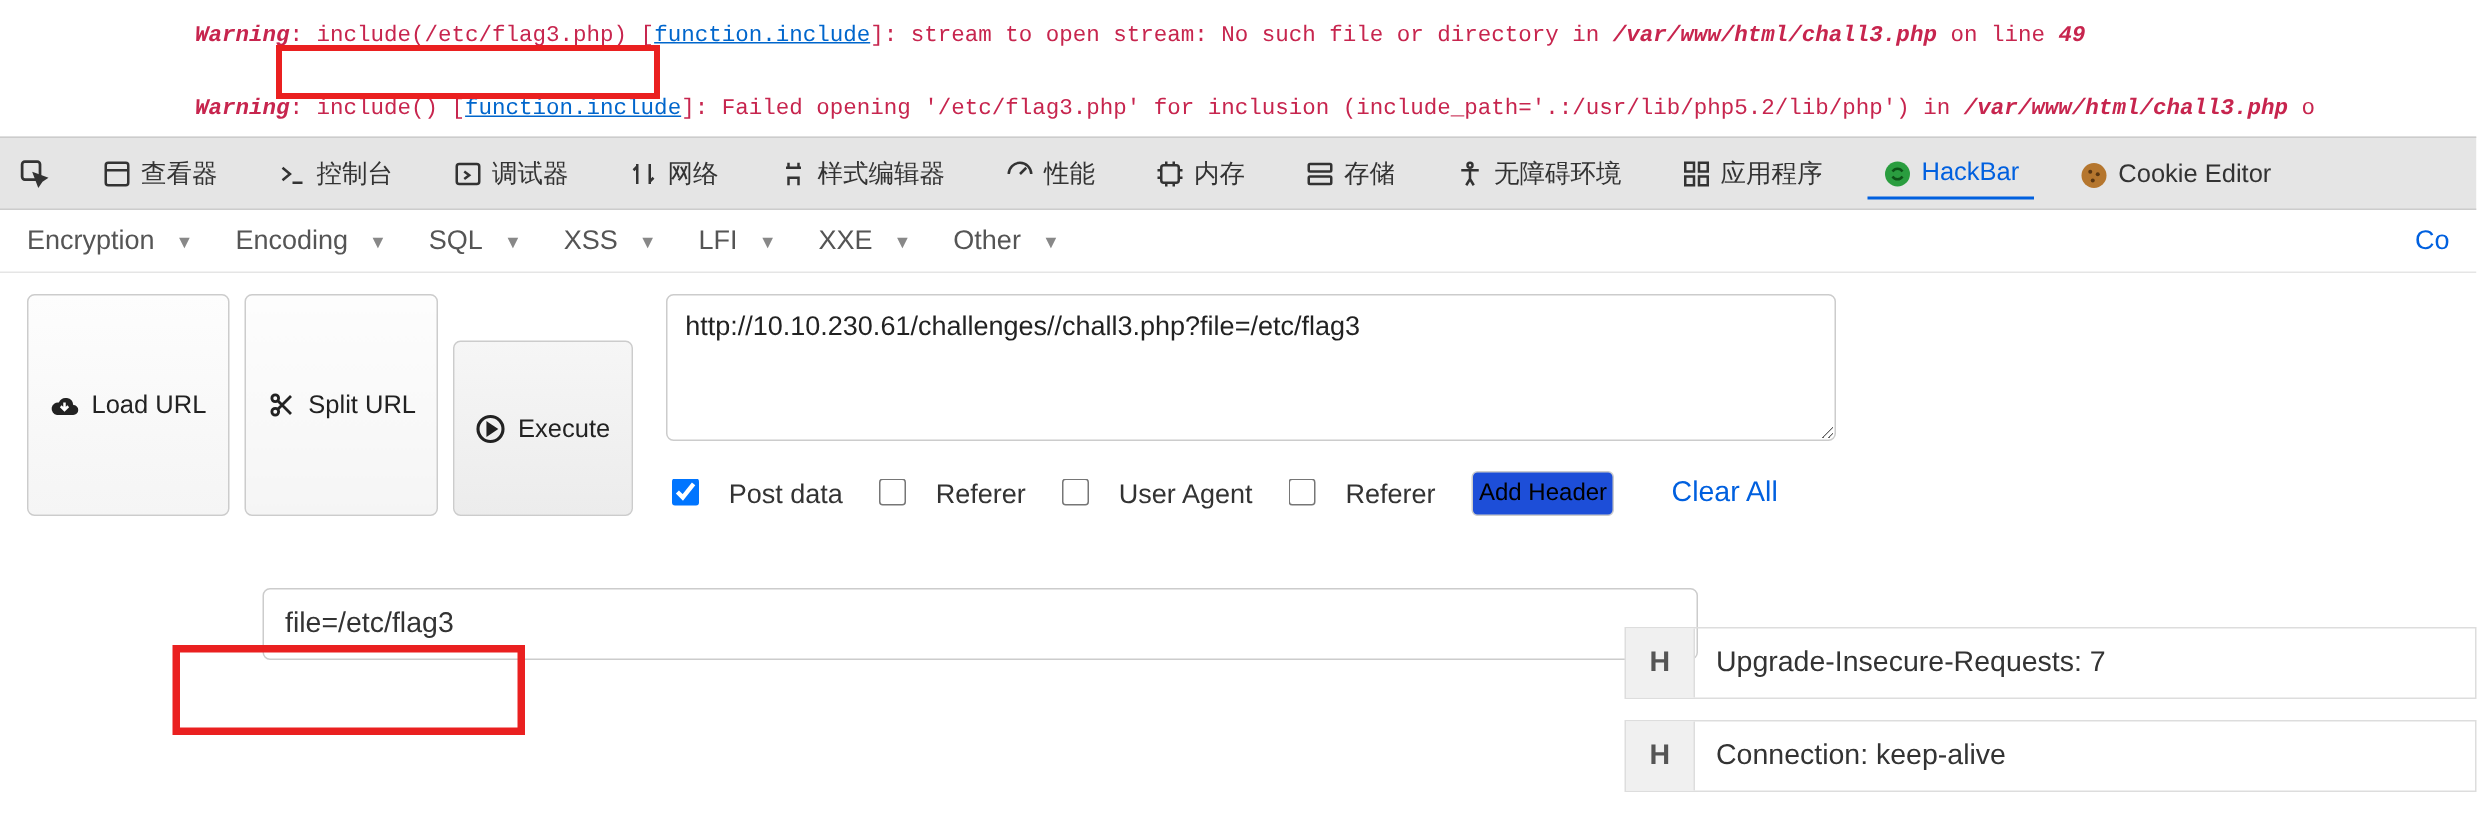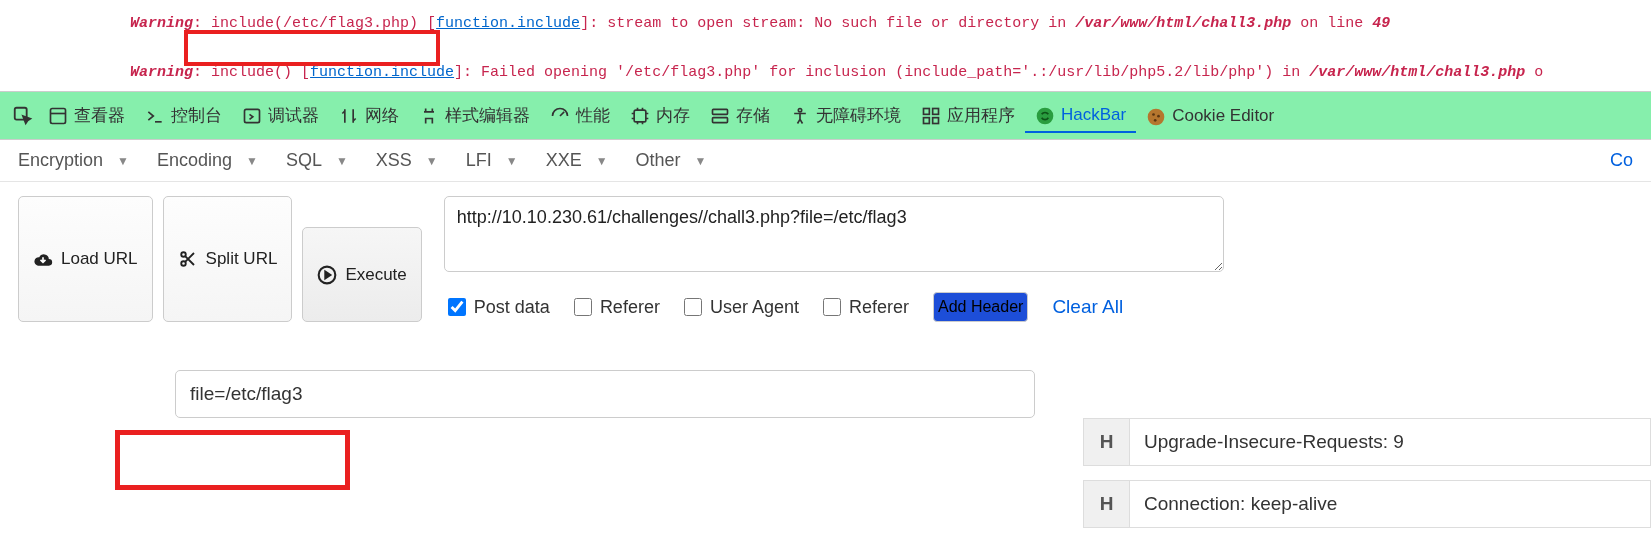--- a/index.html
+++ b/index.html
@@ -5,49 +5,49 @@
     * { margin: 0; padding: 0; box-sizing: border-box; }
     body { font-family: -apple-system, BlinkMacSystemFont, "Segoe UI", Arial, sans-serif; font-size: 15px; color: #333; background: #fff; }
     
     .php-errors { padding: 10px 130px 5px 130px; font-family: "Courier New", monospace; font-size: 15px; line-height: 1.8; color: #c7254e; white-space: nowrap; overflow: hidden; }
     .php-errors b { font-weight: bold; font-style: italic; }
     .php-errors a { color: #0066cc; text-decoration: underline; }
     .php-errors .line2 { margin-top: 22px; }
     
     .red-box-1 { position: absolute; border: 4px solid #ea2020; }
     
-    .devtools-bar { display: flex; align-items: center; border-top: 1px solid #ccc; border-bottom: 1px solid #ccc; padding: 6px 8px; gap: 0; background: #86efac; }
+    .devtools-bar { display: flex; align-items: center; border-top: 1px solid #ccc; border-bottom: 1px solid #ccc; padding: 6px 8px; gap: 20px; background: #e5e5e5; }
     .dt-tab { display: flex; align-items: center; gap: 6px; padding: 6px 10px; cursor: pointer; color: #333; font-size: 17px; white-space: nowrap; }
     .dt-tab.active { color: #0060df; border-bottom: 2px solid #0060df; }
     .dt-tab .ico { display: inline-flex; width: 20px; height: 20px; }
     .dt-tab.hackbar { color: #0060df; font-weight: 500; text-align: right; }
     .dt-pick-btn { padding: 4px; cursor: pointer; }
     
     .hb-menubar { display: flex; align-items: center; gap: 28px; padding: 10px 18px; border-bottom: 1px solid #e5e5e5; font-size: 18px; color: #555; }
     .hb-menu-item { display: flex; align-items: center; gap: 14px; cursor: pointer; }
     .hb-menu-caret { color: #888; font-size: 12px; }
     .hb-right { margin-left: auto; color: #0060df; }
     
     .hb-main { display: flex; padding: 14px 18px; gap: 22px; }
     .hb-left-col { display: flex; flex-direction: row; gap: 10px; }
     .hb-btn { display: flex; align-items: center; gap: 8px; padding: 8px 14px; border: 1px solid #ccc; border-radius: 5px; background: linear-gradient(#fdfdfd, #f5f5f5); font-size: 17px; cursor: pointer; white-space: nowrap; color: #222; }
     .hb-btn.exec { background: linear-gradient(#f6f6f6, #ececec); margin-top: 31px; }
     
     .hb-url-col { flex: 0 0 780px; display: flex; flex-direction: column; }
-    .hb-url-input { width: 100%; height: 76px; border: 1px solid #ccc; border-radius: 5px; padding: 10px 12px; font-size: 18px; resize: both; font-family: inherit; color: #222; }
+    .hb-url-input { width: 100%; height: 98px; border: 1px solid #ccc; border-radius: 5px; padding: 10px 12px; font-size: 18px; resize: both; font-family: inherit; color: #222; }
     
     .hb-options { display: flex; align-items: center; gap: 24px; margin-top: 20px; font-size: 18px; padding-left: 4px; }
-    .hb-check { display: flex; align-items: center; gap: 8px; cursor: pointer; }
+    .hb-check { display: flex; align-items: flex-start; gap: 20px; cursor: pointer; }
     .hb-check input { width: 18px; height: 18px; }
     .hb-add-header { padding: 5px 4px; border: 1px solid #ccc; border-radius: 4px; background: #1d4ed8; font-size: 16px; cursor: pointer; }
-    .hb-clear-all { color: #0060df; cursor: pointer; font-size: 19px; }
+    .hb-clear-all { color: #0060df; cursor: pointer; font-size: 19px; margin-left: 14px; }
     
     .hb-body-row { display: flex; margin-top: 34px; position: relative; }
     .hb-body-left { width: 175px; }
-    .hb-body-input { width: 860px; padding: 12px 14px; border: 1px solid #ccc; border-radius: 5px; font-size: 19px; color: #333; }
+    .hb-body-input { width: 957px; padding: 12px 14px; border: 1px solid #ccc; border-radius: 5px; font-size: 19px; color: #333; }
     
     .red-box-2 { position: absolute; border: 5px solid #ea2020; }
     
     .headers-panel { position: absolute; right: 0; top: 418px; width: 568px; display: flex; flex-direction: column; gap: 14px; }
     .header-row { display: flex; align-items: stretch; border: 1px solid #ddd; }
     .header-h { width: 46px; background: #f0f0f0; display: flex; align-items: center; justify-content: center; font-size: 19px; font-weight: 600; color: #555; border-right: 1px solid #ddd; }
     .header-val { flex: 1; padding: 12px 14px; font-size: 19px; color: #333; }
     
     svg { display: block; }
   </style>
@@ -275,19 +275,19 @@
 <div class="hb-body-row" style="padding-left:0;">
   <div class="hb-body-left"></div>
   <input class="hb-body-input" type="text" value="file=/etc/flag3" style="">
 </div>
 
 <div class="red-box-2" style="left:115px; top:430px; width:235px; height:60px;"></div>
 
 <div class="headers-panel">
   <div class="header-row">
     <div class="header-h">H</div>
-    <div class="header-val">Upgrade-Insecure-Requests: 9</div>
+    <div class="header-val">Upgrade-Insecure-Requests: 7</div>
   </div>
   <div class="header-row">
     <div class="header-h">H</div>
     <div class="header-val">Connection: keep-alive</div>
   </div>
 </div>
 
 </body></html>

